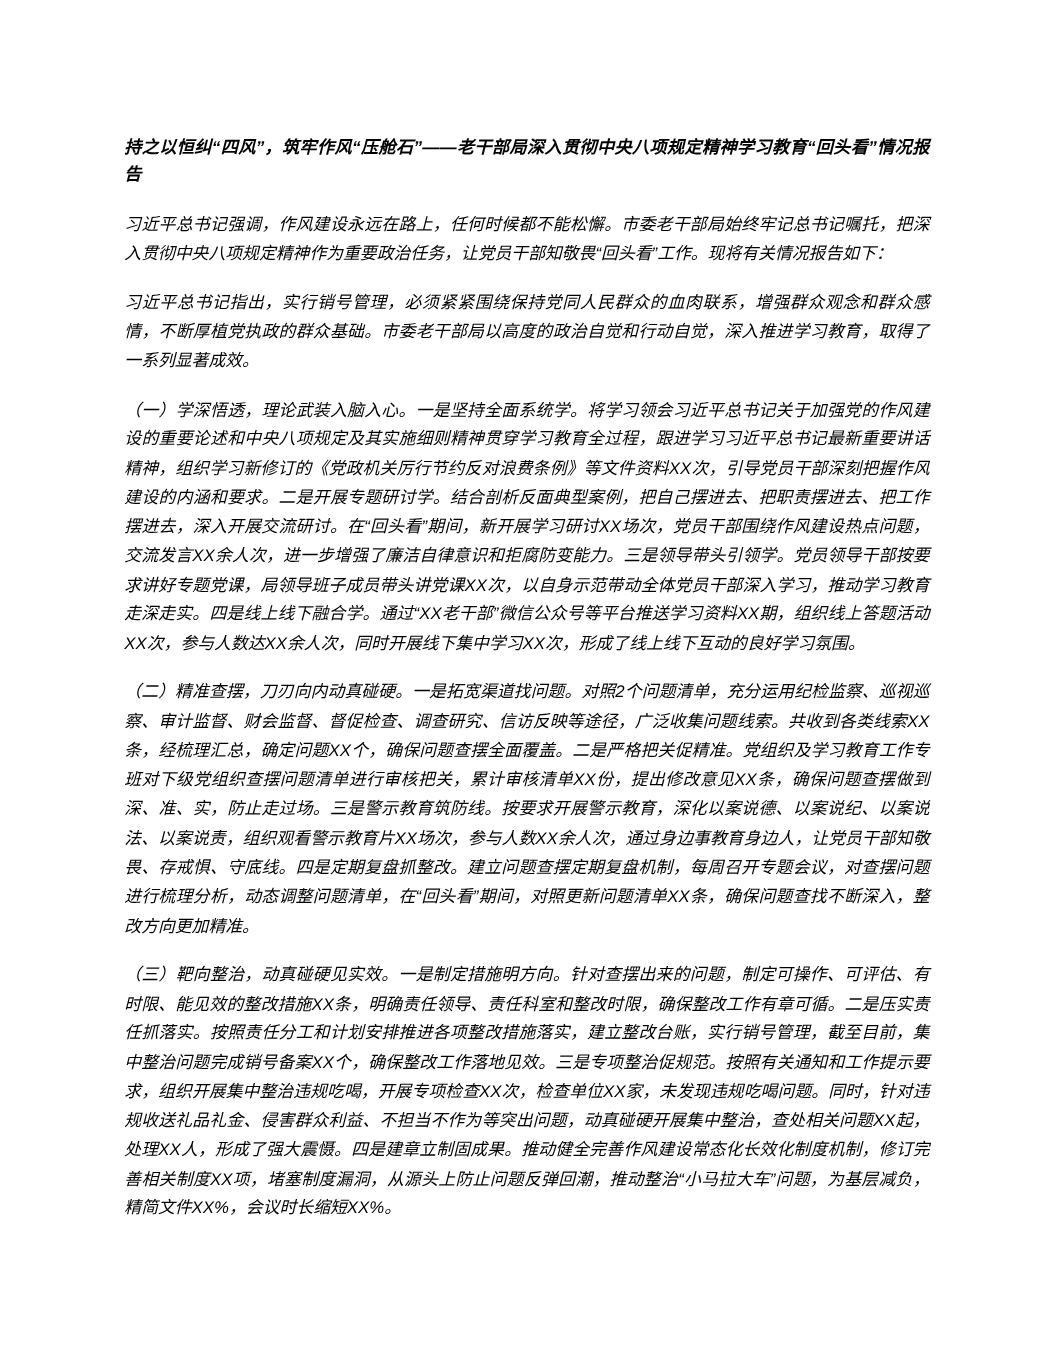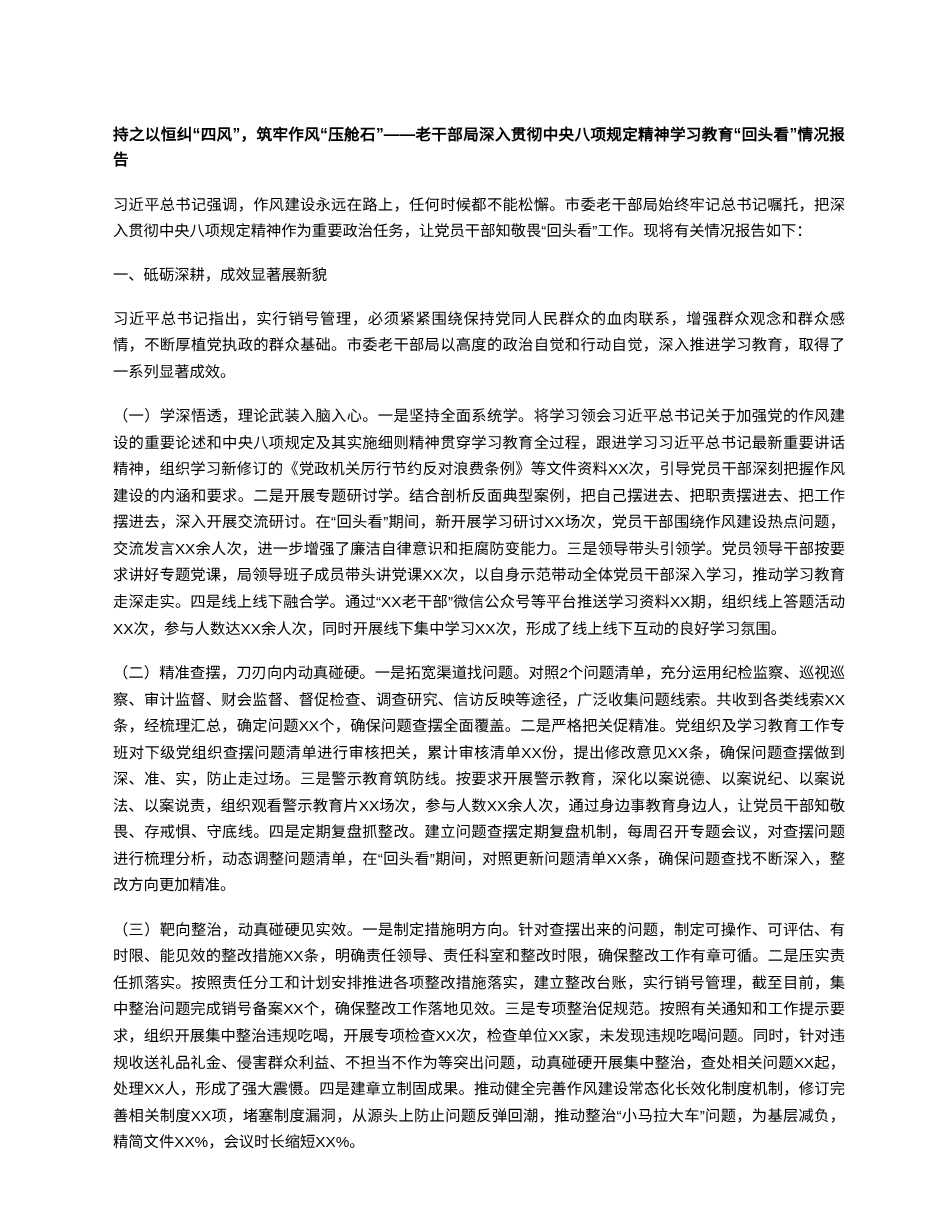--- a/index.html
+++ b/index.html
@@ -15,20 +15,21 @@
     font-family: "Liberation Sans", "DejaVu Sans", sans-serif;
     color: #000000;
     -webkit-font-smoothing: antialiased;
   }
   .page {
     box-sizing: border-box;
     width: 950px;
     height: 982px;
     padding: 123px 105px 0 113px;
     background: #ffffff;
+    font-style: italic;
   }
   .doc-title {
     font-size: 15.6px;
     font-weight: bold;
     line-height: 1.60;
     letter-spacing: 0.1px;
     text-align: justify;
     text-justify: inter-ideograph;
     margin: 0 0 19px 0;
     color: #000000;
@@ -58,21 +59,20 @@
 </style>
 </head>
 <body>
 
 <div class="page">
 
   <h1 class="doc-title">持之以恒纠“四风”，筑牢作风“压舱石”——老干部局深入贯彻中央八项规定精神学习教育“回头看”情况报告</h1>
 
   <p class="para">习近平总书记强调，作风建设永远在路上，任何时候都不能松懈。市委老干部局始终牢记总书记嘱托，把深入贯彻中央八项规定精神作为重要政治任务，让党员干部知敬畏“回头看”工作。现将有关情况报告如下：</p>
 
-  <h2 class="section-heading">一、砥砺深耕，成效显著展新貌</h2>
 
   <p class="para">习近平总书记指出，实行销号管理，必须紧紧围绕保持党同人民群众的血肉联系，增强群众观念和群众感情，不断厚植党执政的群众基础。市委老干部局以高度的政治自觉和行动自觉，深入推进学习教育，取得了一系列显著成效。</p>
 
   <p class="para">（一）学深悟透，理论武装入脑入心。一是坚持全面系统学。将学习领会习近平总书记关于加强党的作风建设的重要论述和中央八项规定及其实施细则精神贯穿学习教育全过程，跟进学习习近平总书记最新重要讲话精神，组织学习新修订的《党政机关厉行节约反对浪费条例》等文件资料XX次，引导党员干部深刻把握作风建设的内涵和要求。二是开展专题研讨学。结合剖析反面典型案例，把自己摆进去、把职责摆进去、把工作摆进去，深入开展交流研讨。在“回头看”期间，新开展学习研讨XX场次，党员干部围绕作风建设热点问题，交流发言XX余人次，进一步增强了廉洁自律意识和拒腐防变能力。三是领导带头引领学。党员领导干部按要求讲好专题党课，局领导班子成员带头讲党课XX次，以自身示范带动全体党员干部深入学习，推动学习教育走深走实。四是线上线下融合学。通过“XX老干部”微信公众号等平台推送学习资料XX期，组织线上答题活动XX次，参与人数达XX余人次，同时开展线下集中学习XX次，形成了线上线下互动的良好学习氛围。</p>
 
   <p class="para">（二）精准查摆，刀刃向内动真碰硬。一是拓宽渠道找问题。对照2个问题清单，充分运用纪检监察、巡视巡察、审计监督、财会监督、督促检查、调查研究、信访反映等途径，广泛收集问题线索。共收到各类线索XX条，经梳理汇总，确定问题XX个，确保问题查摆全面覆盖。二是严格把关促精准。党组织及学习教育工作专班对下级党组织查摆问题清单进行审核把关，累计审核清单XX份，提出修改意见XX条，确保问题查摆做到深、准、实，防止走过场。三是警示教育筑防线。按要求开展警示教育，深化以案说德、以案说纪、以案说法、以案说责，组织观看警示教育片XX场次，参与人数XX余人次，通过身边事教育身边人，让党员干部知敬畏、存戒惧、守底线。四是定期复盘抓整改。建立问题查摆定期复盘机制，每周召开专题会议，对查摆问题进行梳理分析，动态调整问题清单，在“回头看”期间，对照更新问题清单XX条，确保问题查找不断深入，整改方向更加精准。</p>
 
   <p class="para">（三）靶向整治，动真碰硬见实效。一是制定措施明方向。针对查摆出来的问题，制定可操作、可评估、有时限、能见效的整改措施XX条，明确责任领导、责任科室和整改时限，确保整改工作有章可循。二是压实责任抓落实。按照责任分工和计划安排推进各项整改措施落实，建立整改台账，实行销号管理，截至目前，集中整治问题完成销号备案XX个，确保整改工作落地见效。三是专项整治促规范。按照有关通知和工作提示要求，组织开展集中整治违规吃喝，开展专项检查XX次，检查单位XX家，未发现违规吃喝问题。同时，针对违规收送礼品礼金、侵害群众利益、不担当不作为等突出问题，动真碰硬开展集中整治，查处相关问题XX起，处理XX人，形成了强大震慑。四是建章立制固成果。推动健全完善作风建设常态化长效化制度机制，修订完善相关制度XX项，堵塞制度漏洞，从源头上防止问题反弹回潮，推动整治“小马拉大车”问题，为基层减负，精简文件XX%，会议时长缩短XX%。</p>
 
 </div>

